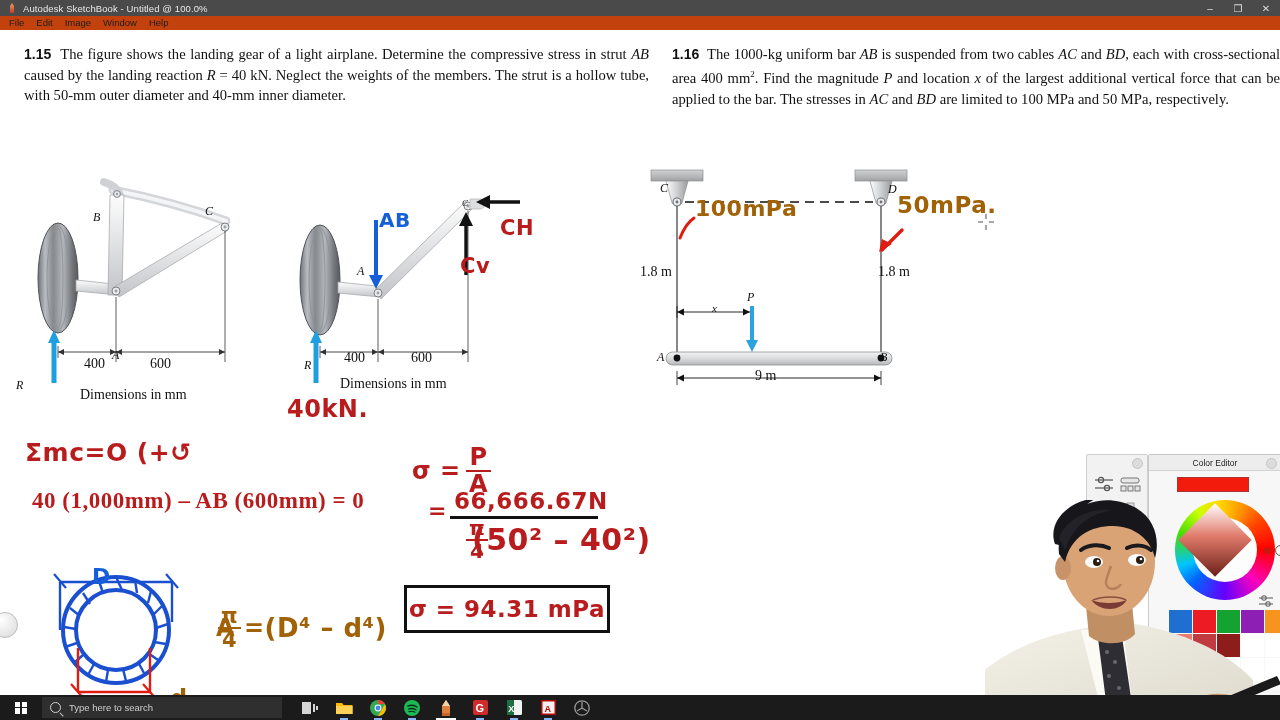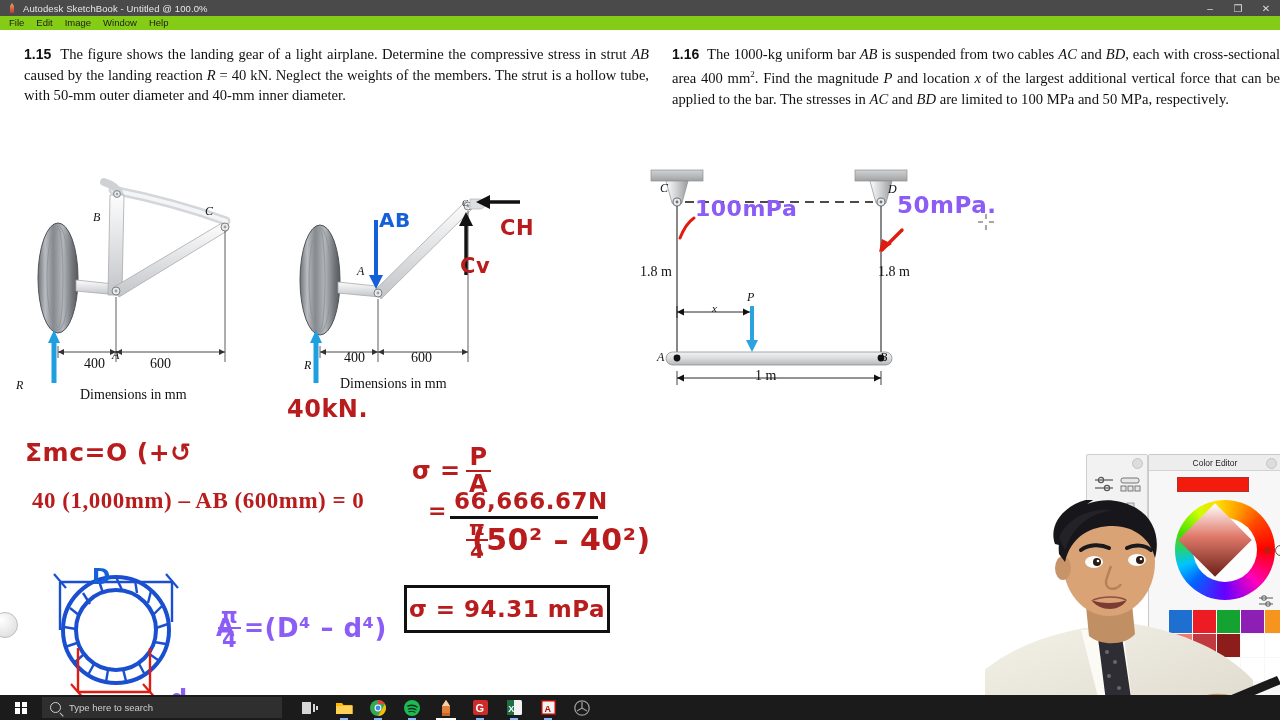--- a/index.html
+++ b/index.html
@@ -22,21 +22,21 @@
     background:linear-gradient(#f0a060,#c0392b);
     clip-path:polygon(50% 0,100% 30%,100% 100%,0 100%,0 30%);
   }
   .tb-title{flex:1 1 auto;letter-spacing:.1px;}
   .tb-buttons{display:flex;height:16px;}
   .tb-btn{width:28px;height:16px;display:flex;align-items:center;justify-content:center;font-size:10px;color:#dcdcdc;}
 
   
   .menubar{
     position:absolute;top:16px;left:0;width:1280px;height:14px;
-    background:#84cc16;border-bottom:1px solid #e2e2e2;
+    background:#c2410c;border-bottom:1px solid #e2e2e2;
     display:flex;align-items:center;font-size:9.5px;color:#1d1d1d;
   }
   .menubar .mi{padding:0 6px;line-height:14px;}
   .menubar .mi:first-child{margin-left:3px;}
 
   
   .canvas{
     position:absolute;top:30px;left:0;width:1280px;height:665px;background:#fff;
   }
 
@@ -65,21 +65,21 @@
   }
 
   
   .hand{
     position:absolute;
     font-family:"DejaVu Sans", sans-serif;
     font-weight:bold;white-space:nowrap;
     letter-spacing:.5px;
   }
   .hand.blue{color:#1560d8;}
-  .hand.red{color:#8b5cf6;}
+  .hand.red{color:#a16207;}
   .hand.black{color:#b91c1c;}
 
   .frac{display:inline-block;vertical-align:middle;text-align:center;line-height:1.05;}
   .frac .top{display:block;padding:0 3px;}
   .frac .bot{display:block;border-top:2.4px solid currentColor;padding:0 3px;}
 
   .answerbox{
     position:absolute;border:3px solid #111;background:#fff;
     display:flex;align-items:center;justify-content:center;
   }
@@ -366,21 +366,21 @@
     <line x1="241" y1="231" x2="241" y2="245" stroke="#111" stroke-width=".8"></line>
   </svg>
   <span class="lbl" style="left:660px;top:151px;">C</span>
   <span class="lbl" style="left:888px;top:152px;">D</span>
   <span class="lbl" style="left:657px;top:320px;">A</span>
   <span class="lbl" style="left:880px;top:320px;">B</span>
   <span class="lbl" style="left:747px;top:260px;">P</span>
   <span class="lbl" style="left:712px;top:272px;font-size:11px;">x</span>
   <span class="dimtxt" style="left:640px;top:234px;">1.8 m</span>
   <span class="dimtxt" style="left:878px;top:234px;">1.8 m</span>
-  <span class="dimtxt" style="left:755px;top:338px;">1 m</span>
+  <span class="dimtxt" style="left:755px;top:338px;">9 m</span>
   <span class="hand red" style="left:695px;top:166px;font-size:22px;">100mPa</span>
   <span class="hand red" style="left:897px;top:162px;font-size:23px;">50mPa.</span>
   <svg class="fig" style="left:676px;top:172px;" width="30" height="40">
     <path d="M4 36 C8 26 12 20 18 16" stroke="#e01b10" stroke-width="3" fill="none" stroke-linecap="round"></path>
   </svg>
   <svg class="fig" style="left:876px;top:186px;" width="36" height="40">
     <path d="M6 34 C14 26 20 20 26 14" stroke="#e01b10" stroke-width="3.4" fill="none" stroke-linecap="round"></path>
     <path d="M3 36 l3 -13 l10 5 z" fill="#e01b10"></path>
   </svg>
   <svg class="fig" style="left:978px;top:184px;" width="16" height="16">

